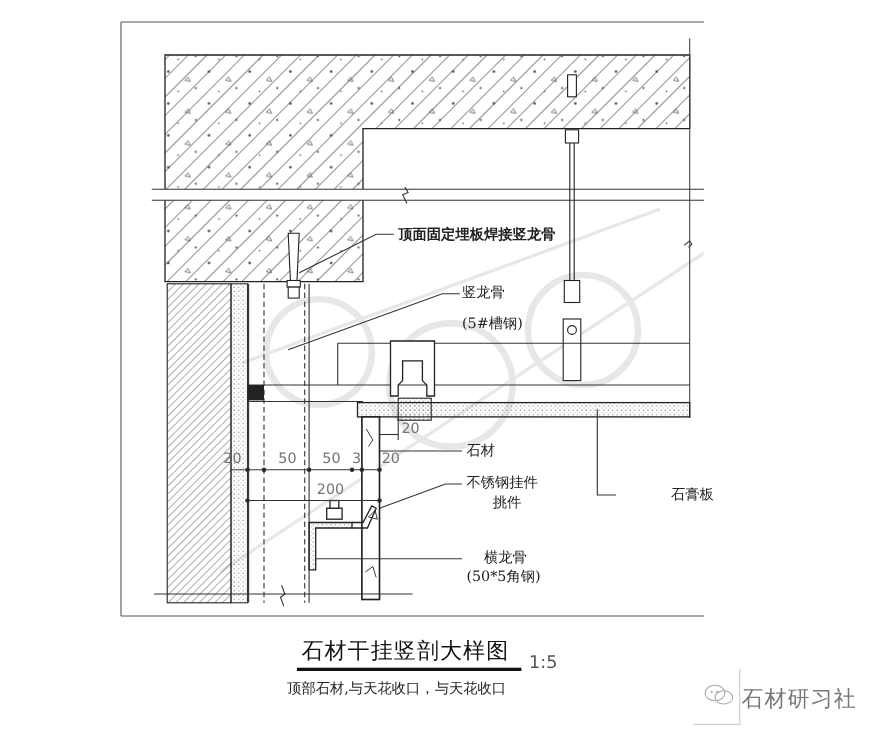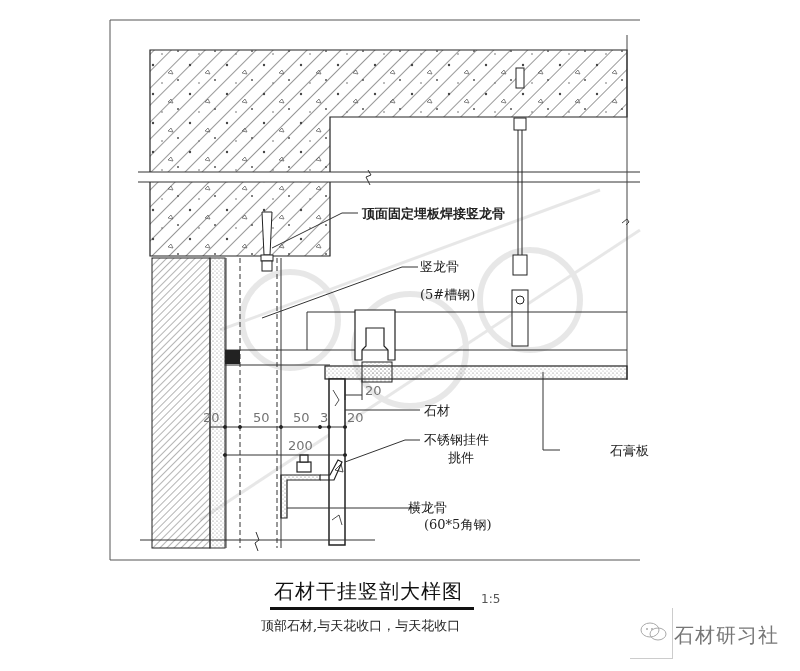--- a/index.html
+++ b/index.html
@@ -2,21 +2,21 @@
 <html><head>
 <meta charset="utf-8">
 <style>
   html,body{margin:0;padding:0;background:#fff;}
   body{width:800px;height:671px;position:relative;overflow:hidden;font-family:"DejaVu Sans",sans-serif;}
   #drawing{position:absolute;left:0;top:0;width:800px;height:671px;}
   .lbl{position:absolute;font-family:"DejaVu Serif",serif;font-size:13px;color:#222;white-space:nowrap;line-height:16px;}
   .dim{position:absolute;font-family:"DejaVu Sans",sans-serif;font-size:13px;color:#737373;white-space:nowrap;line-height:14px;}
   .title{position:absolute;left:274px;top:578px;font-family:"DejaVu Serif",serif;font-size:20px;color:#111;letter-spacing:1px;white-space:nowrap;}
   .title-underline{position:absolute;left:270px;top:607px;width:204px;height:3px;background:#111;}
-  .scale{position:absolute;left:481px;top:592px;font-size:12px;color:#555;}
+  .scale{position:absolute;left:481px;top:592px;font-size:16px;color:#555;}
   .subtitle{position:absolute;left:261px;top:617px;font-family:"DejaVu Serif",serif;font-size:13px;color:#222;white-space:nowrap;}
   .wm-box{position:absolute;left:630px;top:608px;width:42px;height:50px;border:1px solid #ccc;border-top:none;border-left:none;}
   .wm-text{position:absolute;left:674px;top:622px;font-family:"DejaVu Sans",sans-serif;font-size:20px;color:#777;letter-spacing:1px;white-space:nowrap;}
   .wm-icon{position:absolute;left:639px;top:620px;width:30px;height:24px;}
 </style>
 </head>
 <body>
 
 <svg id="drawing" viewBox="0 0 800 671" xmlns="http://www.w3.org/2000/svg">
   <defs>
@@ -157,22 +157,22 @@
   </g>
 </svg>
 
 <div class="lbl" style="left:362px;top:206px;font-weight:bold;">顶面固定埋板焊接竖龙骨</div>
 <div class="lbl" style="left:420px;top:259px;">竖龙骨</div>
 <div class="lbl" style="left:420px;top:276px;margin-top:11px;">(5#槽钢)</div>
 <div class="lbl" style="left:424px;top:403px;">石材</div>
 <div class="lbl" style="left:424px;top:432px;">不锈钢挂件</div>
 <div class="lbl" style="left:424px;top:450px;margin-left:24px;">挑件</div>
 <div class="lbl" style="left:562px;top:443px;margin-left:48px;">石膏板</div>
-<div class="lbl" style="left:408px;top:500px;">横龙骨</div>
-<div class="lbl" style="left:424px;top:517px;">(60*5角钢)</div>
+<div class="lbl" style="left:440px;top:500px;">横龙骨</div>
+<div class="lbl" style="left:424px;top:517px;">(50*5角钢)</div>
 
 <div class="dim" style="left:203px;top:411px;">20</div>
 <div class="dim" style="left:253px;top:411px;">50</div>
 <div class="dim" style="left:293px;top:411px;">50</div>
 <div class="dim" style="left:320px;top:411px;">3</div>
 <div class="dim" style="left:347px;top:411px;">20</div>
 <div class="dim" style="left:288px;top:439px;">200</div>
 <div class="dim" style="left:365px;top:384px;">20</div>
 
 <div class="title">石材干挂竖剖大样图</div>

